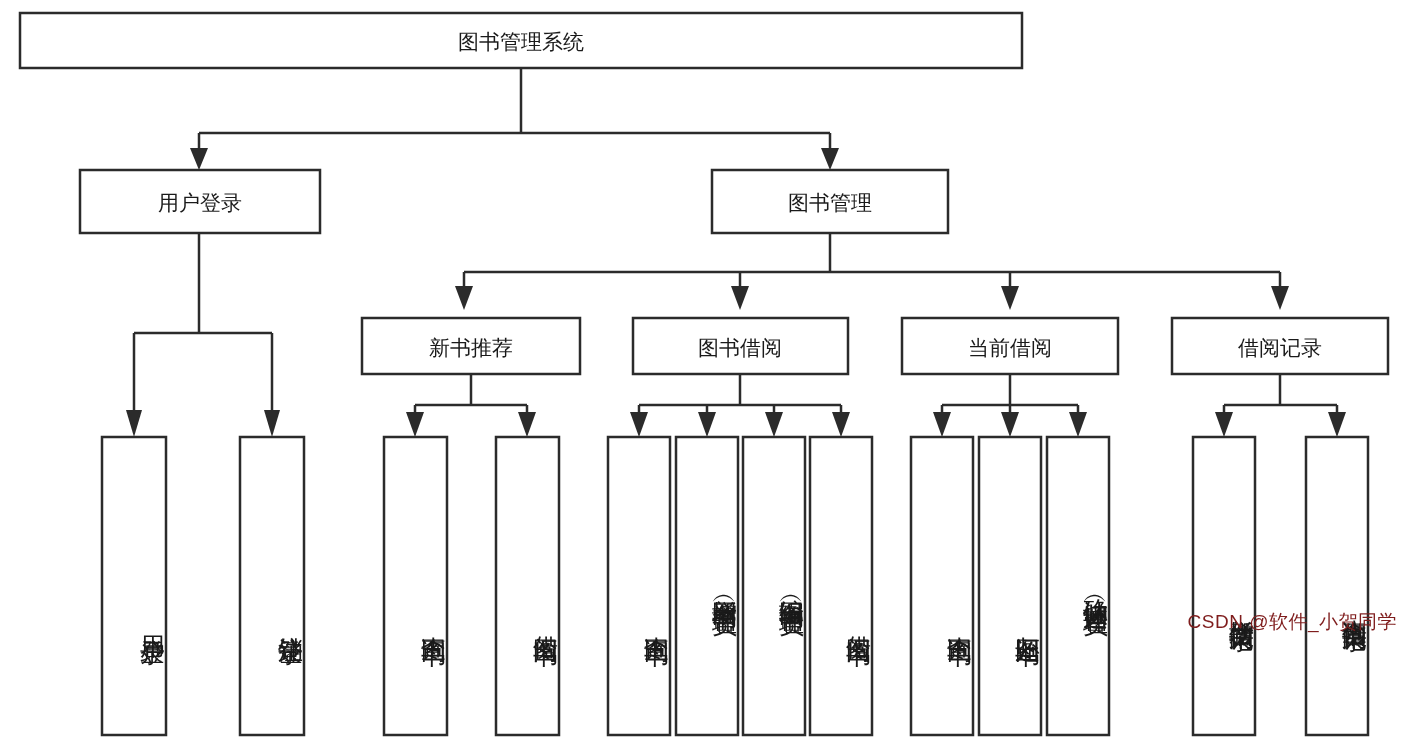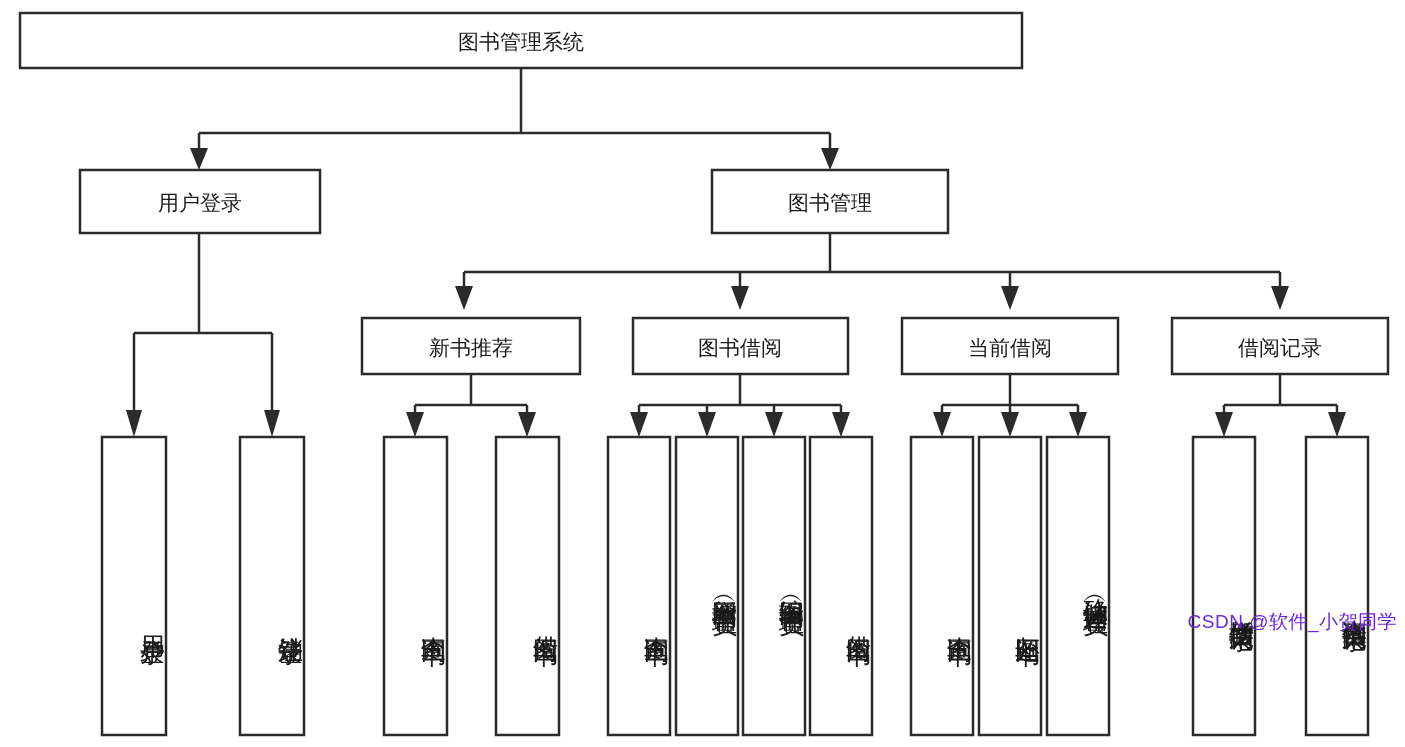--- a/index.html
+++ b/index.html
@@ -62,21 +62,21 @@
     justify-content: center;
     white-space: nowrap;
     pointer-events: none;
   }
   .watermark {
     position: absolute;
     right: 8px;
     bottom: 6px;
     font-family: "Liberation Sans", "DejaVu Sans", sans-serif;
     font-size: 19px;
-    color: #6d28d9;
+    color: #7f1d1d;
     letter-spacing: 0.5px;
     white-space: nowrap;
   }
 </style>
 </head>
 <body>
 
 <div id="diagram-root">
 
   <svg id="diagram-svg" viewBox="0 0 1405 747">

